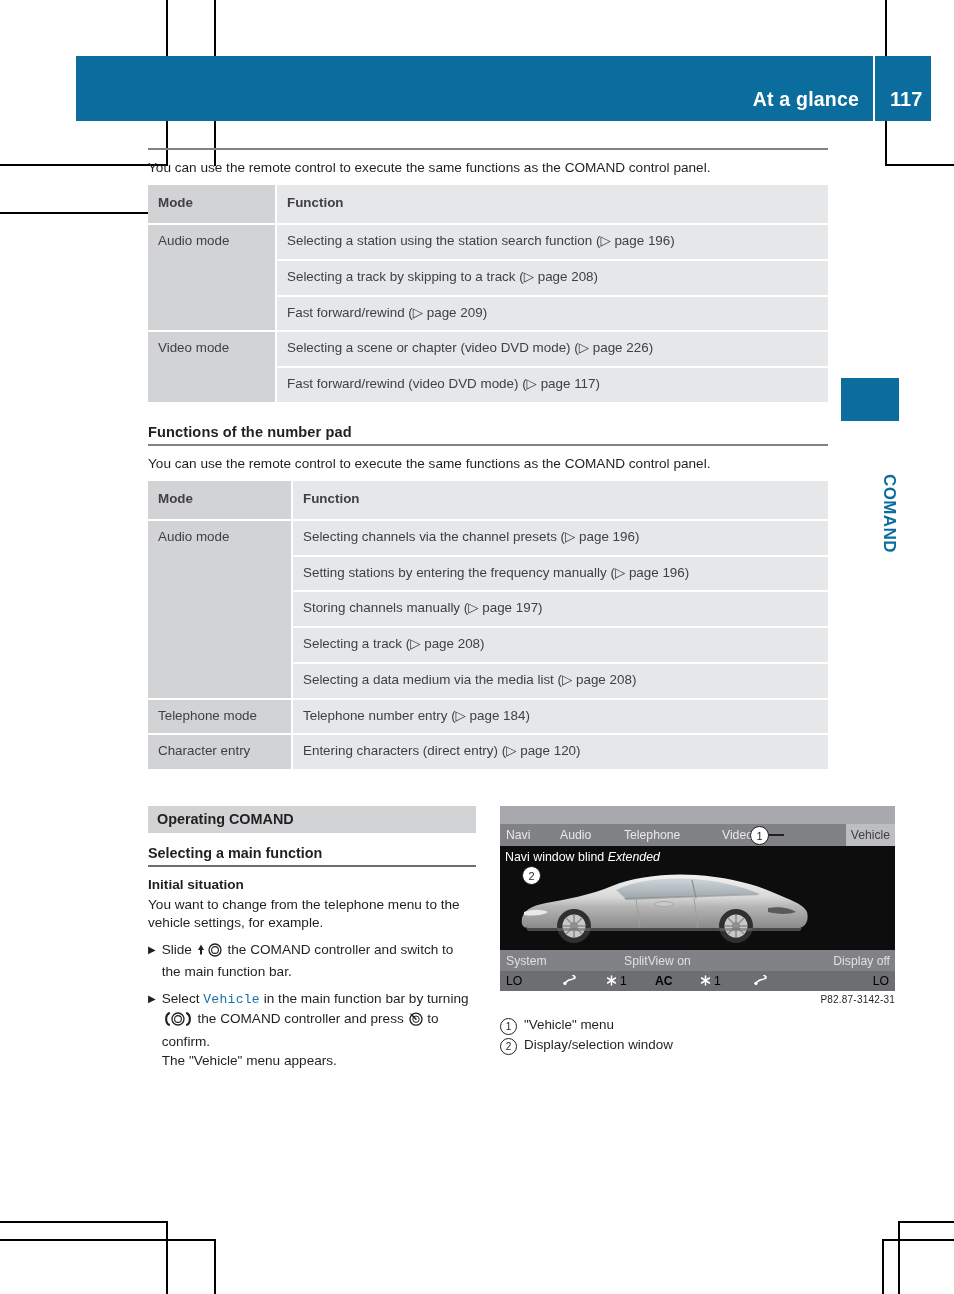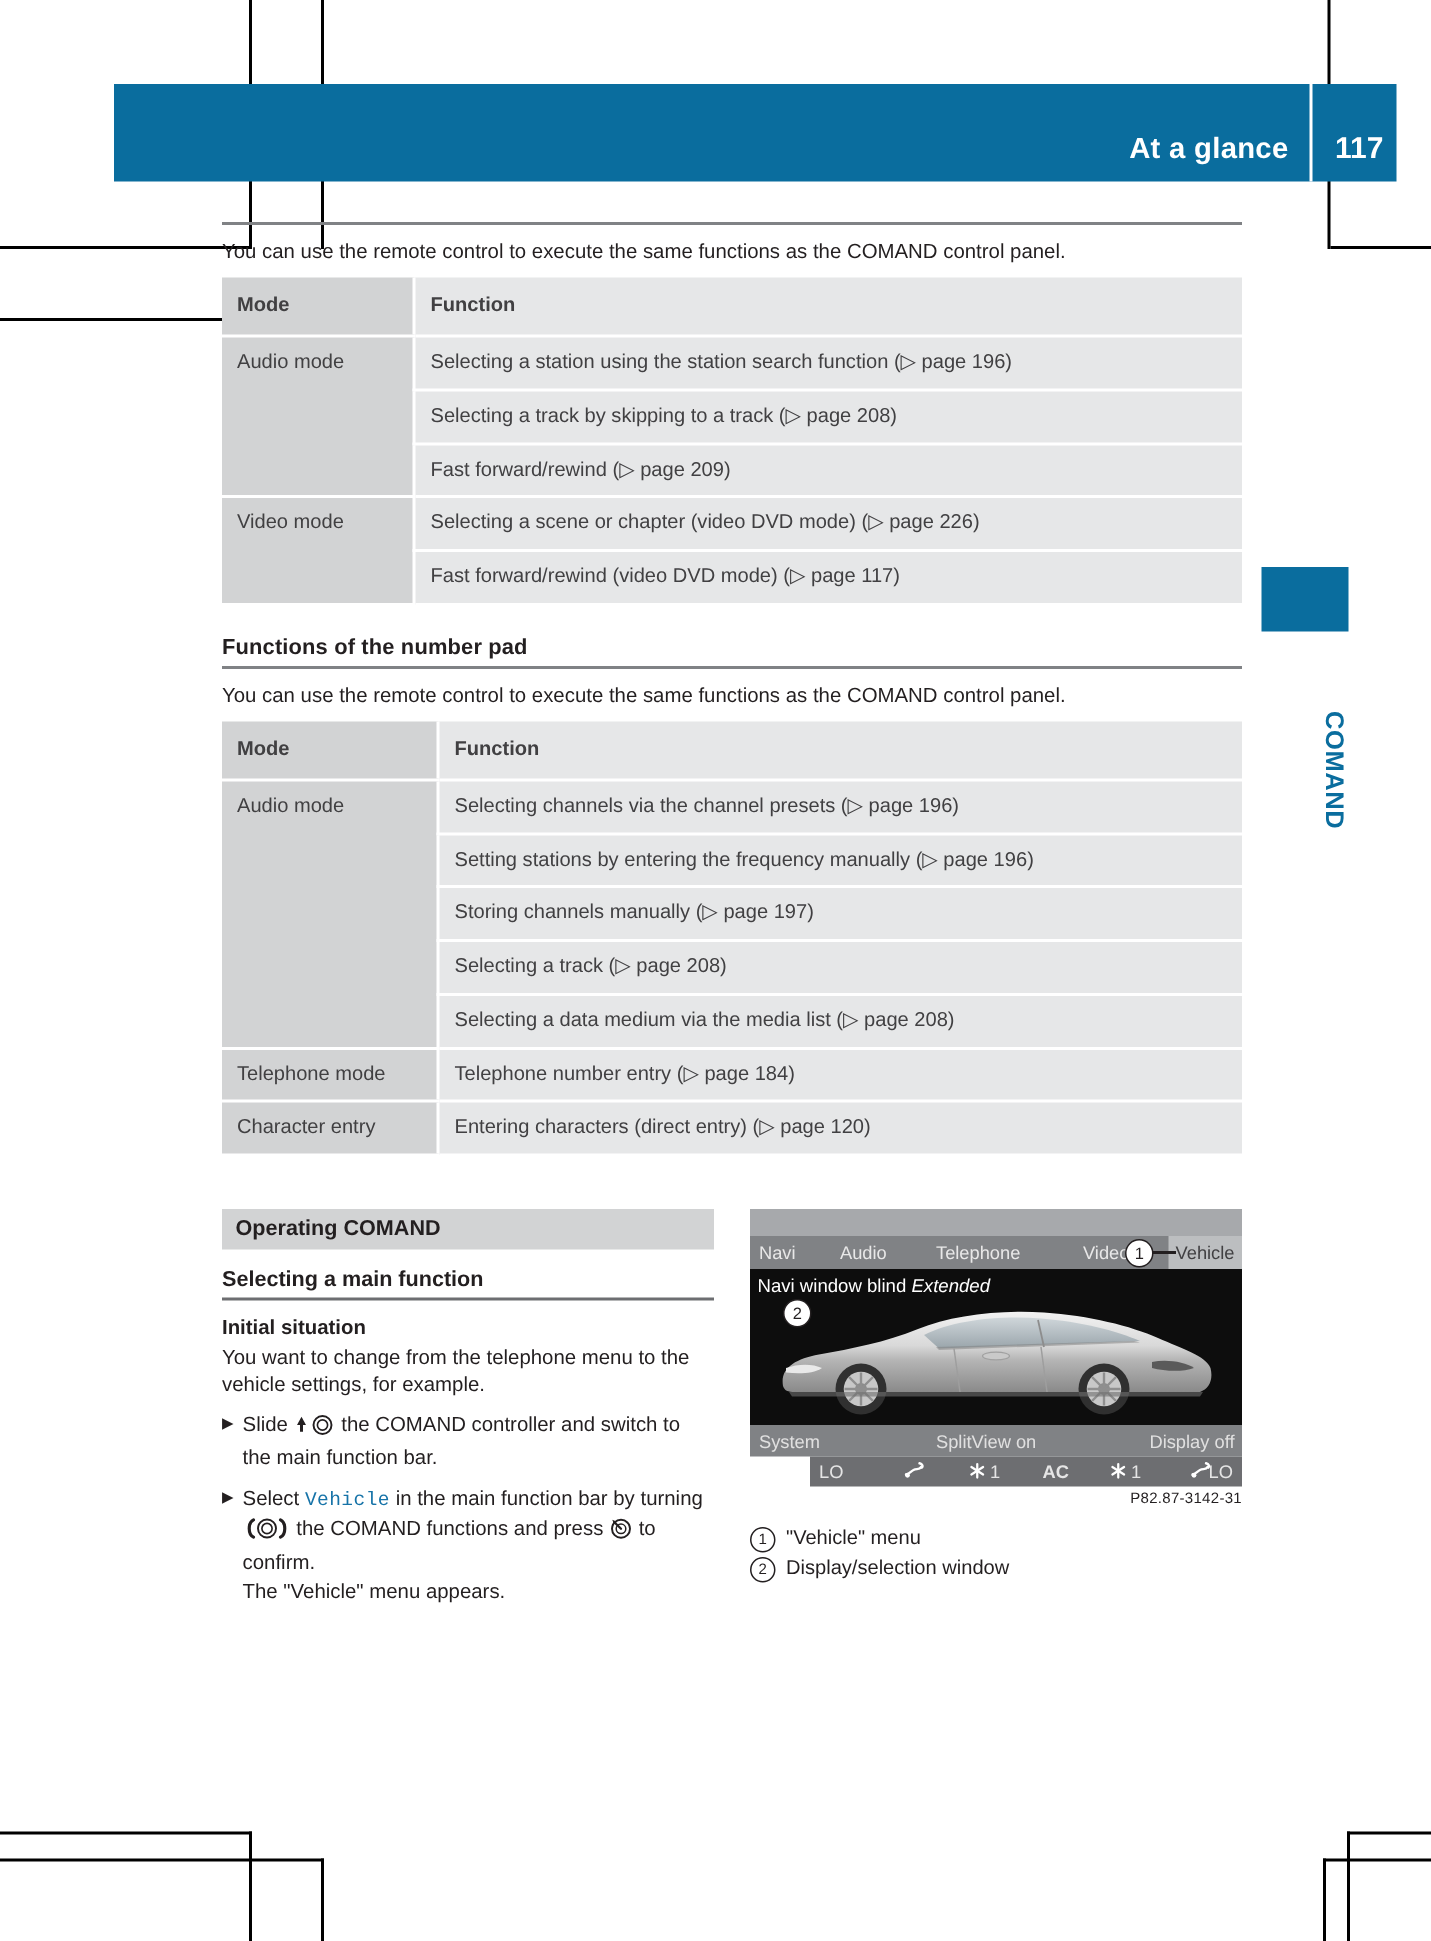--- a/index.html
+++ b/index.html
@@ -195,21 +195,21 @@
   .mono-blue {
     font-family: "Liberation Mono", monospace;
     color: #1673a8;
     font-size: 13px;
     letter-spacing: .3px;
   }
   .ctrl { display: inline-block; vertical-align: -3px; }
 
   
   .screen {
-    width: 328px;
+    width: 395px;
     position: relative;
   }
   .scr-toprail { height: 18px; background: #a7a9ac; }
   .scr-menubar {
     height: 22px;
     background: #808285;
     display: flex;
     align-items: center;
     color: #e8e8e8;
     font-size: 12.2px;
@@ -239,23 +239,22 @@
   .scr-stage .cap em { font-style: italic; }
   .scr-botbar1 {
     height: 21px; background: #808285;
     display: flex; align-items: center;
     color: #e0e0e0; font-size: 12.2px;
     position: relative;
   }
   .scr-botbar2 {
     height: 20px; background: #6d6e71;
     display: flex; align-items: center;
-    color: #e5e5e5; font-size: 12.2px;
-    position: relative;
-    margin-left: 40px;
+    color: #000000; font-size: 12.2px;
+    position: relative;
   }
   .scr-botbar1 span, .scr-botbar2 span { position: absolute; }
   .scr-code {
     text-align: right;
     font-size: 10px;
     color: #231f20;
     padding-top: 3px;
     letter-spacing: .2px;
   }
 
@@ -439,21 +438,21 @@
         <span class="mono-blue">Vehicle</span>
         <span>in the main function bar by turning</span>
         <span class="ctrl">
           <svg width="32" height="14" viewBox="0 0 32 14">
             <path d="M7 1.2 C3.2 3 3.2 11 7 12.8" fill="none" stroke="#231f20" stroke-width="2.1" stroke-linecap="round"></path>
             <circle cx="16" cy="7" r="6" fill="none" stroke="#231f20" stroke-width="1.3"></circle>
             <circle cx="16" cy="7" r="3.4" fill="none" stroke="#231f20" stroke-width="1.1"></circle>
             <path d="M25 1.2 C28.8 3 28.8 11 25 12.8" fill="none" stroke="#231f20" stroke-width="2.1" stroke-linecap="round"></path>
           </svg>
         </span>
-        <span>the COMAND functions and press</span>
+        <span>the COMAND controller and press</span>
         <span class="ctrl">
           <svg width="16" height="14" viewBox="0 0 16 14">
             <circle cx="8" cy="7.2" r="6" fill="none" stroke="#231f20" stroke-width="1.3"></circle>
             <circle cx="8" cy="7.2" r="3.2" fill="none" stroke="#231f20" stroke-width="1"></circle>
             <path d="M3.6 2.8 L8 7.2" stroke="#231f20" stroke-width="1.5" stroke-linecap="round"></path>
             <path d="M2.2 1.2 L4.6 2.2 L3.2 3.8 Z" fill="#231f20"></path>
           </svg>
         </span>
         <span>to confirm.</span><br>
         <span>The "Vehicle" menu appears.</span></span>

